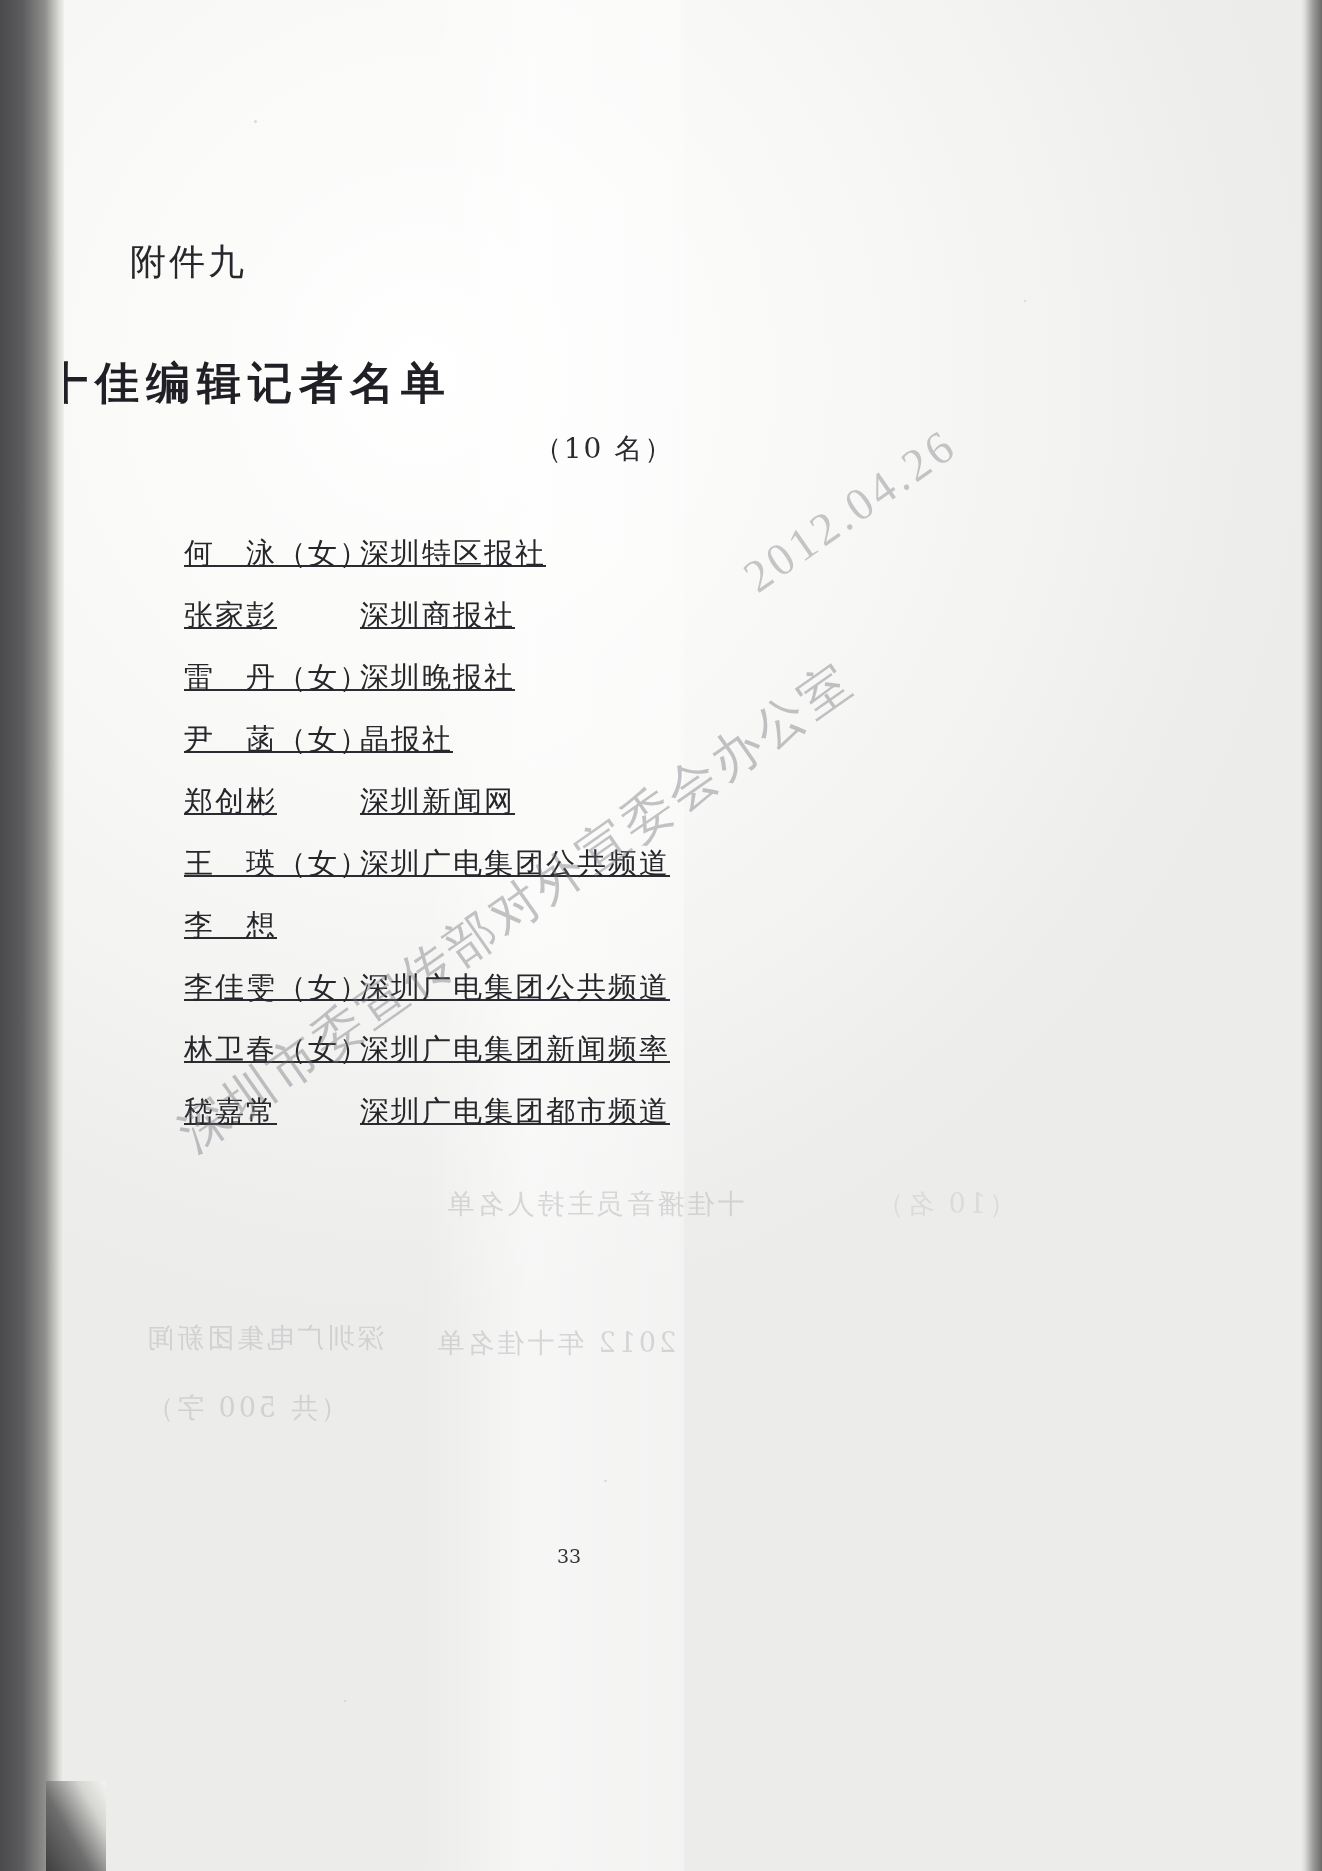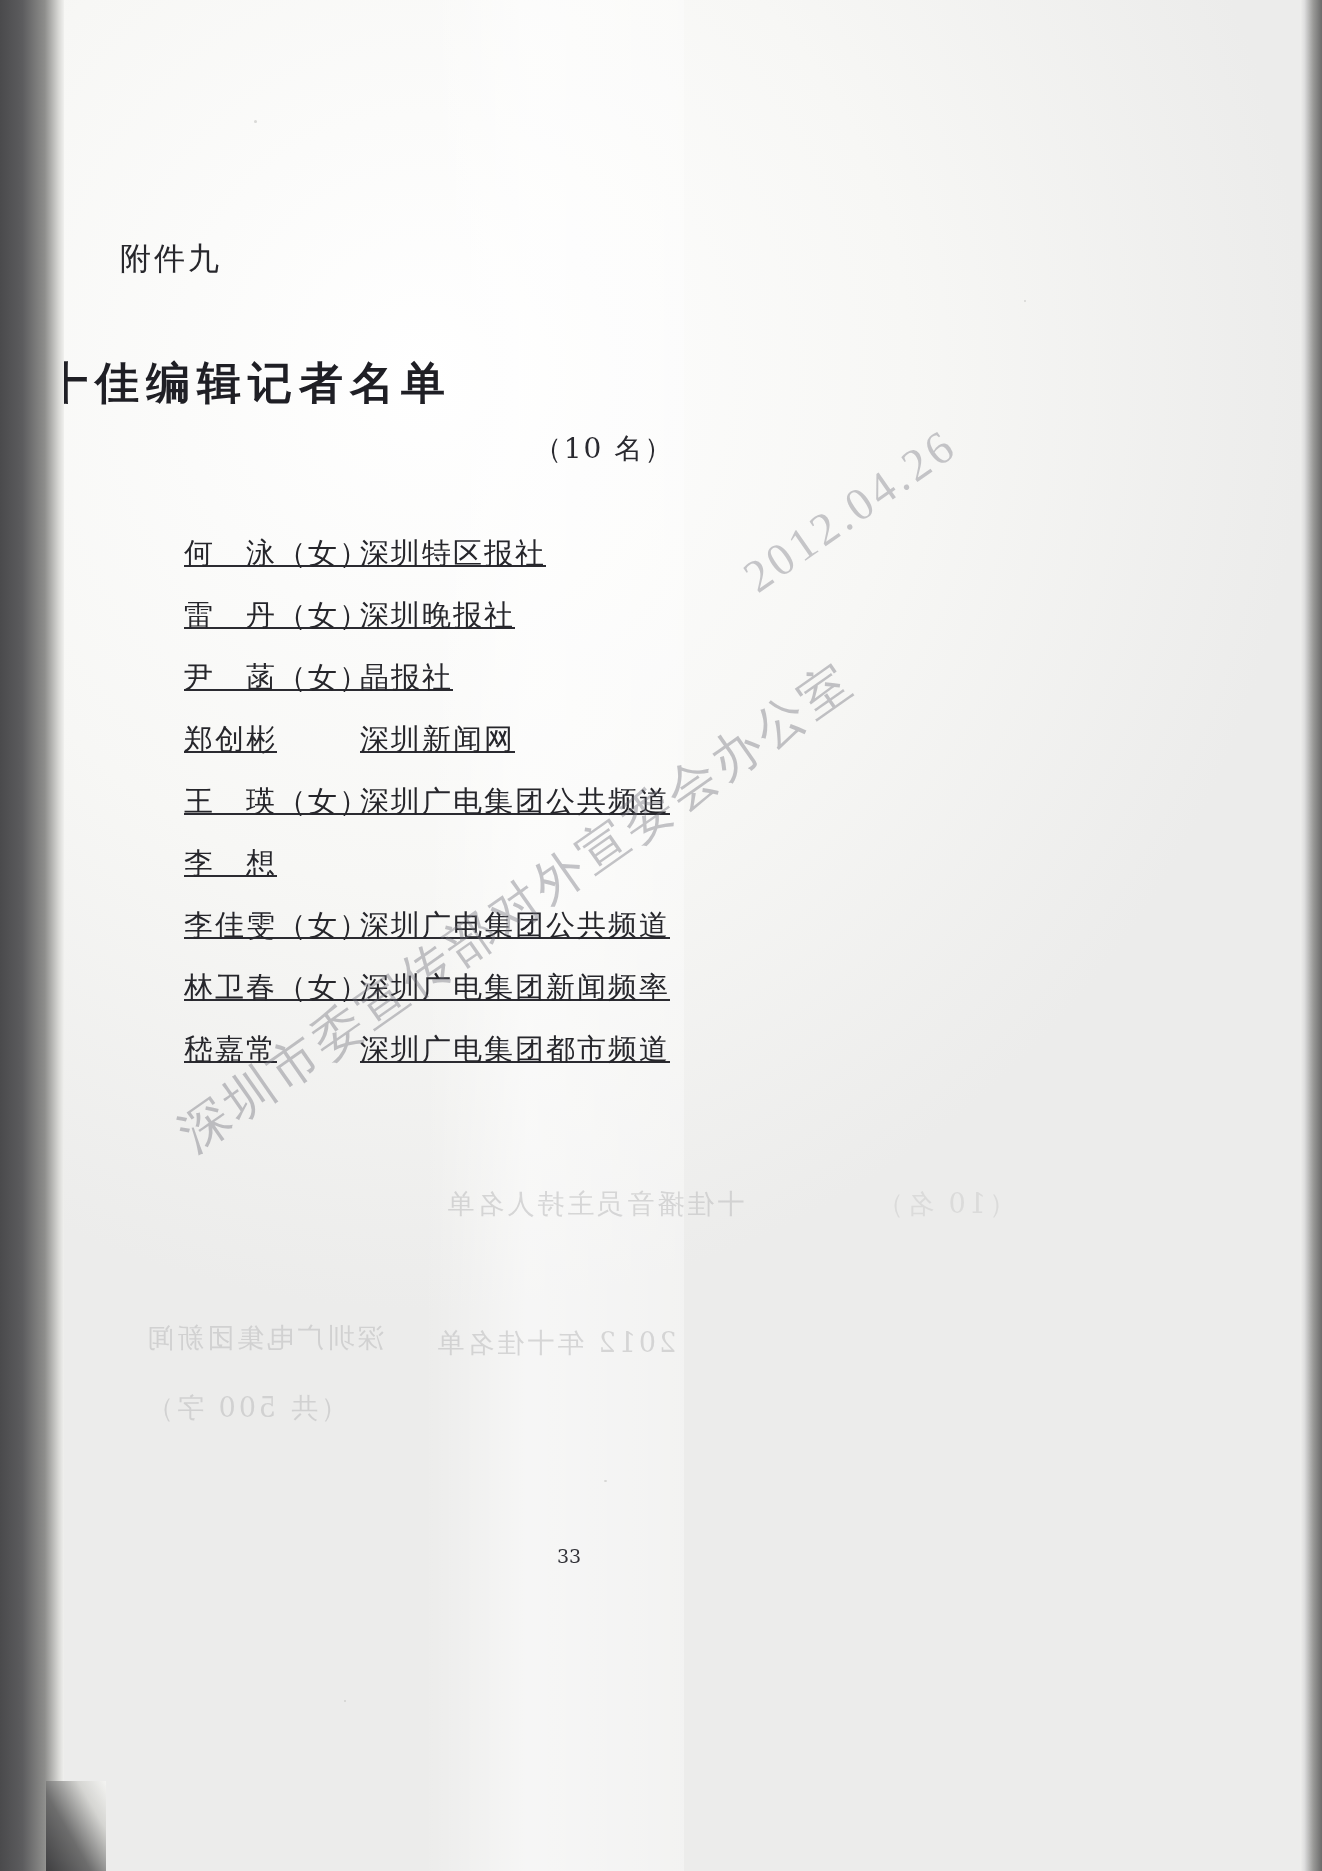--- a/index.html
+++ b/index.html
@@ -72,23 +72,23 @@
   
   .doc-text {
     position: absolute;
     left: 0; top: 0;
     width: 1262px;
     height: 1871px;
     color: #2b2b31;
   }
   .attachment-label {
     position: absolute;
-    left: 76px;
+    left: 86px;
     top: 238px;
-    font-size: 31px;
+    font-size: 36px;
     letter-spacing: 3px;
     font-family: "DejaVu Serif", serif;
     color: #27272c;
   }
   .doc-title {
     position: absolute;
     left: 0;
     top: 354px;
     width: 1130px;
     font-size: 44px;
@@ -217,20 +217,24 @@
 
       <div class="doc-subtitle">（10 名）</div>
 
       <div class="name-list">
 
         <div class="name-row">
           <span class="name-cell">何　泳（女）</span>
           <span class="org-cell">深圳特区报社</span>
         </div>
         <div class="name-row">
+          <span class="name-cell">张家彭</span>
+          <span class="org-cell">深圳商报社</span>
+        </div>
+        <div class="name-row">
           <span class="name-cell">雷　丹（女）</span>
           <span class="org-cell">深圳晚报社</span>
         </div>
         <div class="name-row">
           <span class="name-cell">尹　菡（女）</span>
           <span class="org-cell">晶报社</span>
         </div>
         <div class="name-row">
           <span class="name-cell">郑创彬</span>
           <span class="org-cell">深圳新闻网</span>

